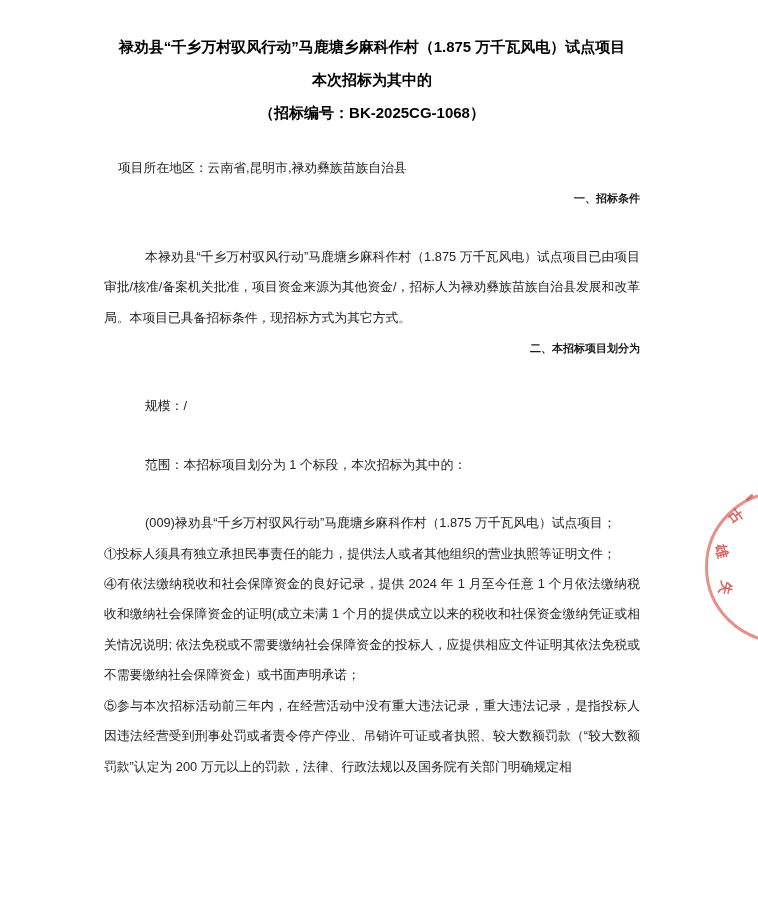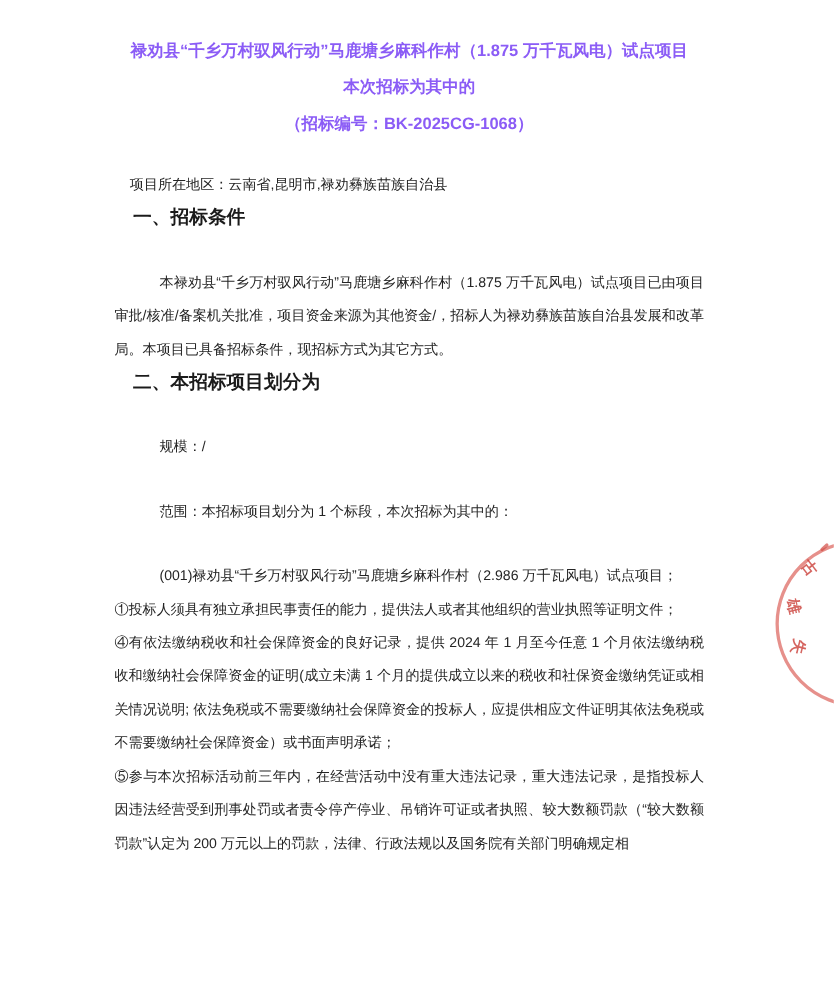--- a/index.html
+++ b/index.html
@@ -19,36 +19,36 @@
   .doc {
     position: absolute;
     left: 104px; top: 30px;
     width: 536px;
   }
   .title-block {
     text-align: center;
     font-weight: 700;
     font-size: 15px;
     line-height: 33px;
-    color: #8b5cf6;
+    color: #000000;
   }
   .content {
     margin-top: 24px;
     font-size: 12.8px;
     line-height: 30.4px;
     text-align: justify;
     color: #242424;
   }
   .blk { margin: 0; }
   .blk.heading {
     font-weight: 700;
-    font-size: 17px;
+    font-size: 11px;
     color: #1b1b1b;
     padding-left: 17px;
-    text-align: left;
+    text-align: right;
   }
   .blk.location { padding-left: 14px; }
   .blk.para_indent { text-indent: 41px; margin-top: 28px; }
   .blk.para { text-indent: 0; }
 
   
   .seal-ring {
     position: absolute;
     left: 705px; top: 491px;
     width: 146px; height: 146px;
@@ -86,21 +86,21 @@
       <div>（招标编号：BK-2025CG-1068）</div>
     </div>
 
     <div class="content">
       <div class="blk location">项目所在地区：云南省,昆明市,禄劝彝族苗族自治县</div>
       <div class="blk heading">一、招标条件</div>
       <div class="blk para_indent">本禄劝县“千乡万村驭风行动”马鹿塘乡麻科作村（1.875 万千瓦风电）试点项目已由项目审批/核准/备案机关批准，项目资金来源为其他资金/，招标人为禄劝彝族苗族自治县发展和改革局。本项目已具备招标条件，现招标方式为其它方式。</div>
       <div class="blk heading">二、本招标项目划分为</div>
       <div class="blk para_indent">规模：/</div>
       <div class="blk para_indent">范围：本招标项目划分为 1 个标段，本次招标为其中的：</div>
-      <div class="blk para_indent">(001)禄劝县“千乡万村驭风行动”马鹿塘乡麻科作村（2.986 万千瓦风电）试点项目；</div>
+      <div class="blk para_indent">(009)禄劝县“千乡万村驭风行动”马鹿塘乡麻科作村（1.875 万千瓦风电）试点项目；</div>
       <div class="blk para">①投标人须具有独立承担民事责任的能力，提供法人或者其他组织的营业执照等证明文件；</div>
       <div class="blk para">④有依法缴纳税收和社会保障资金的良好记录，提供 2024 年 1 月至今任意 1 个月依法缴纳税收和缴纳社会保障资金的证明(成立未满 1 个月的提供成立以来的税收和社保资金缴纳凭证或相关情况说明; 依法免税或不需要缴纳社会保障资金的投标人，应提供相应文件证明其依法免税或不需要缴纳社会保障资金）或书面声明承诺；</div>
       <div class="blk para">⑤参与本次招标活动前三年内，在经营活动中没有重大违法记录，重大违法记录，是指投标人因违法经营受到刑事处罚或者责令停产停业、吊销许可证或者执照、较大数额罚款（“较大数额罚款”认定为 200 万元以上的罚款，法律、行政法规以及国务院有关部门明确规定相</div>
     </div>
   </div>
 
   <div>
     <div class="seal-ring"></div>
     <span class="seal-char c0">古</span>
     <span class="seal-char c1">雄</span>

